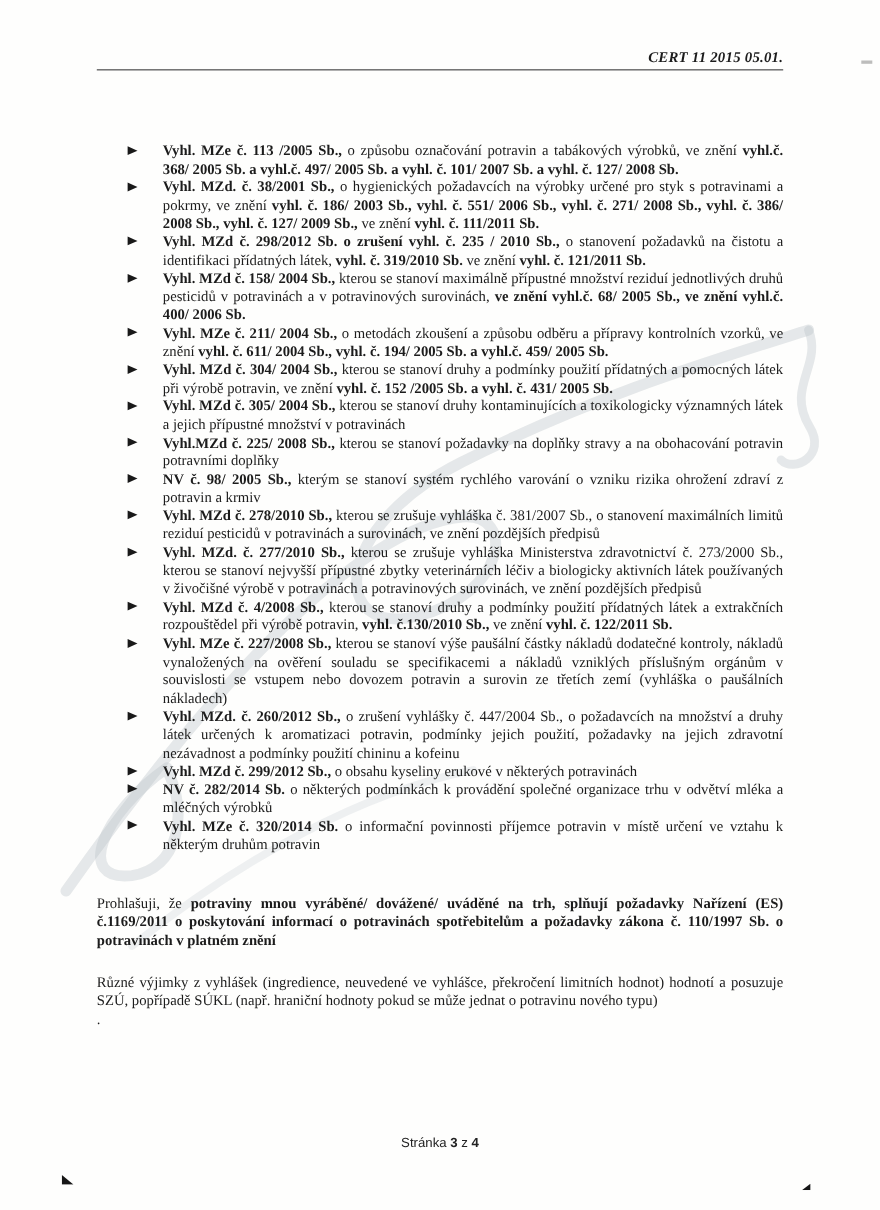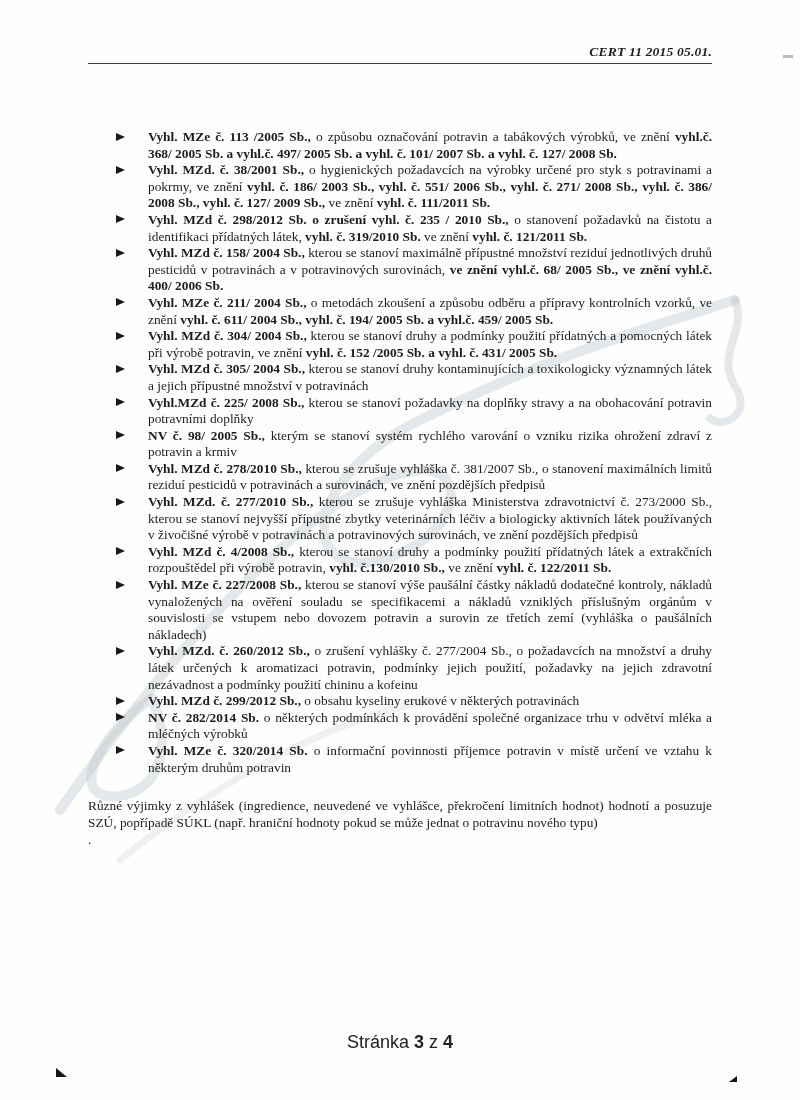--- a/index.html
+++ b/index.html
@@ -28,21 +28,21 @@
     border-left:9px solid #191919;
     border-top:4.5px solid transparent;border-bottom:4.5px solid transparent;
   }
   .para{margin:0;line-height:17px;}
   .para-declaration{margin-top:36px;}
   .para-exceptions{margin-top:21px;}
   .para-period{margin-top:0;}
   .b{font-weight:bold;}
   .footer{
     position:absolute;top:1032px;left:0;width:100%;text-align:center;
-    font-family:"Liberation Sans", sans-serif;font-size:18px;color:#222;z-index:1;
+    font-family:"Liberation Sans", sans-serif;font-size:12px;color:#222;z-index:1;
   }
   .artifact{position:absolute;background:#161616;z-index:2;}
   .artifact-bl{left:56px;top:1068px;width:11px;height:9px;clip-path:polygon(0 0,100% 100%,0 100%);}
   .artifact-br{left:729px;top:1076px;width:8px;height:6px;clip-path:polygon(100% 0,100% 100%,0 100%);}
   .artifact-tr{left:783px;top:55px;width:10px;height:3px;background:#9a9a9a;opacity:.65;clip-path:none;}
 </style>
 </head>
 <body>
 
 <div class="page">
@@ -67,26 +67,27 @@
         <div class="reg-item"><span class="bullet"></span><span><span class="b">Vyhl. MZd č. 158/ 2004 Sb.,</span><span> kterou se stanoví maximálně přípustné množství reziduí jednotlivých druhů pesticidů v potravinách a v potravinových surovinách, </span><span class="b">ve znění vyhl.č. 68/ 2005 Sb., ve znění vyhl.č. 400/ 2006 Sb.</span></span></div>
         <div class="reg-item"><span class="bullet"></span><span><span class="b">Vyhl. MZe č. 211/ 2004 Sb.,</span><span> o metodách zkoušení a způsobu odběru a přípravy kontrolních vzorků, ve znění </span><span class="b">vyhl. č. 611/ 2004 Sb., vyhl. č. 194/ 2005 Sb. a vyhl.č. 459/ 2005 Sb.</span></span></div>
         <div class="reg-item"><span class="bullet"></span><span><span class="b">Vyhl. MZd č. 304/ 2004 Sb.,</span><span> kterou se stanoví druhy a podmínky použití přídatných a pomocných látek při výrobě potravin, ve znění </span><span class="b">vyhl. č. 152 /2005 Sb. a vyhl. č. 431/ 2005 Sb.</span></span></div>
         <div class="reg-item"><span class="bullet"></span><span><span class="b">Vyhl. MZd č. 305/ 2004 Sb.,</span><span> kterou se stanoví druhy kontaminujících a toxikologicky významných látek a jejich přípustné množství v potravinách</span></span></div>
         <div class="reg-item"><span class="bullet"></span><span><span class="b">Vyhl.MZd č. 225/ 2008 Sb.,</span><span> kterou se stanoví požadavky na doplňky stravy a na obohacování potravin potravními doplňky</span></span></div>
         <div class="reg-item"><span class="bullet"></span><span><span class="b">NV č. 98/ 2005 Sb.,</span><span> kterým se stanoví systém rychlého varování o vzniku rizika ohrožení zdraví z potravin a krmiv</span></span></div>
         <div class="reg-item"><span class="bullet"></span><span><span class="b">Vyhl. MZd č. 278/2010 Sb.,</span><span> kterou se zrušuje vyhláška č. 381/2007 Sb., o stanovení maximálních limitů reziduí pesticidů v potravinách a surovinách, ve znění pozdějších předpisů</span></span></div>
         <div class="reg-item"><span class="bullet"></span><span><span class="b">Vyhl. MZd. č. 277/2010 Sb.,</span><span> kterou se zrušuje vyhláška Ministerstva zdravotnictví č. 273/2000 Sb., kterou se stanoví nejvyšší přípustné zbytky veterinárních léčiv a biologicky aktivních látek používaných v živočišné výrobě v potravinách a potravinových surovinách, ve znění pozdějších předpisů</span></span></div>
         <div class="reg-item"><span class="bullet"></span><span><span class="b">Vyhl. MZd č. 4/2008 Sb.,</span><span> kterou se stanoví druhy a podmínky použití přídatných látek a extrakčních rozpouštědel při výrobě potravin, </span><span class="b">vyhl. č.130/2010 Sb.,</span><span> ve znění </span><span class="b">vyhl. č. 122/2011 Sb.</span></span></div>
         <div class="reg-item"><span class="bullet"></span><span><span class="b">Vyhl. MZe č. 227/2008 Sb.,</span><span> kterou se stanoví výše paušální částky nákladů dodatečné kontroly, nákladů vynaložených na ověření souladu se specifikacemi a nákladů vzniklých příslušným orgánům v souvislosti se vstupem nebo dovozem potravin a surovin ze třetích zemí (vyhláška o paušálních nákladech)</span></span></div>
-        <div class="reg-item"><span class="bullet"></span><span><span class="b">Vyhl. MZd. č. 260/2012 Sb.,</span><span> o zrušení vyhlášky č. 277/2004 Sb., o požadavcích na množství a druhy látek určených k aromatizaci potravin, podmínky jejich použití, požadavky na jejich zdravotní nezávadnost a podmínky použití chininu a kofeinu</span></span></div>
+        <div class="reg-item"><span class="bullet"></span><span><span class="b">Vyhl. MZd. č. 260/2012 Sb.,</span><span> o zrušení vyhlášky č. 447/2004 Sb., o požadavcích na množství a druhy látek určených k aromatizaci potravin, podmínky jejich použití, požadavky na jejich zdravotní nezávadnost a podmínky použití chininu a kofeinu</span></span></div>
         <div class="reg-item"><span class="bullet"></span><span><span class="b">Vyhl. MZd č. 299/2012 Sb.,</span><span> o obsahu kyseliny erukové v některých potravinách</span></span></div>
         <div class="reg-item"><span class="bullet"></span><span><span class="b">NV č. 282/2014 Sb.</span><span> o některých podmínkách k provádění společné organizace trhu v odvětví mléka a mléčných výrobků</span></span></div>
         <div class="reg-item"><span class="bullet"></span><span><span class="b">Vyhl. MZe č. 320/2014 Sb.</span><span> o informační povinnosti příjemce potravin v místě určení ve vztahu k některým druhům potravin</span></span></div>
       </div>
 
+    <p class="para para-declaration"><span>Prohlašuji, že </span><span class="b">potraviny mnou vyráběné/ dovážené/ uváděné na trh, splňují požadavky Nařízení (ES) č.1169/2011 o poskytování informací o potravinách spotřebitelům a požadavky zákona č. 110/1997 Sb. o potravinách v platném znění</span></p>
 
     <p class="para para-exceptions"><span>Různé výjimky z vyhlášek (ingredience, neuvedené ve vyhlášce, překročení limitních hodnot) hodnotí a posuzuje SZÚ, popřípadě SÚKL (např. hraniční hodnoty pokud se může jednat o potravinu nového typu)</span></p>
 
     <p class="para para-period"><span>.</span></p>
   </div>
 
   <div class="footer"><span>Stránka </span><span class="b">3</span><span> z </span><span class="b">4</span></div>
 
   <div class="artifact artifact-bl"></div>
   <div class="artifact artifact-br"></div>

